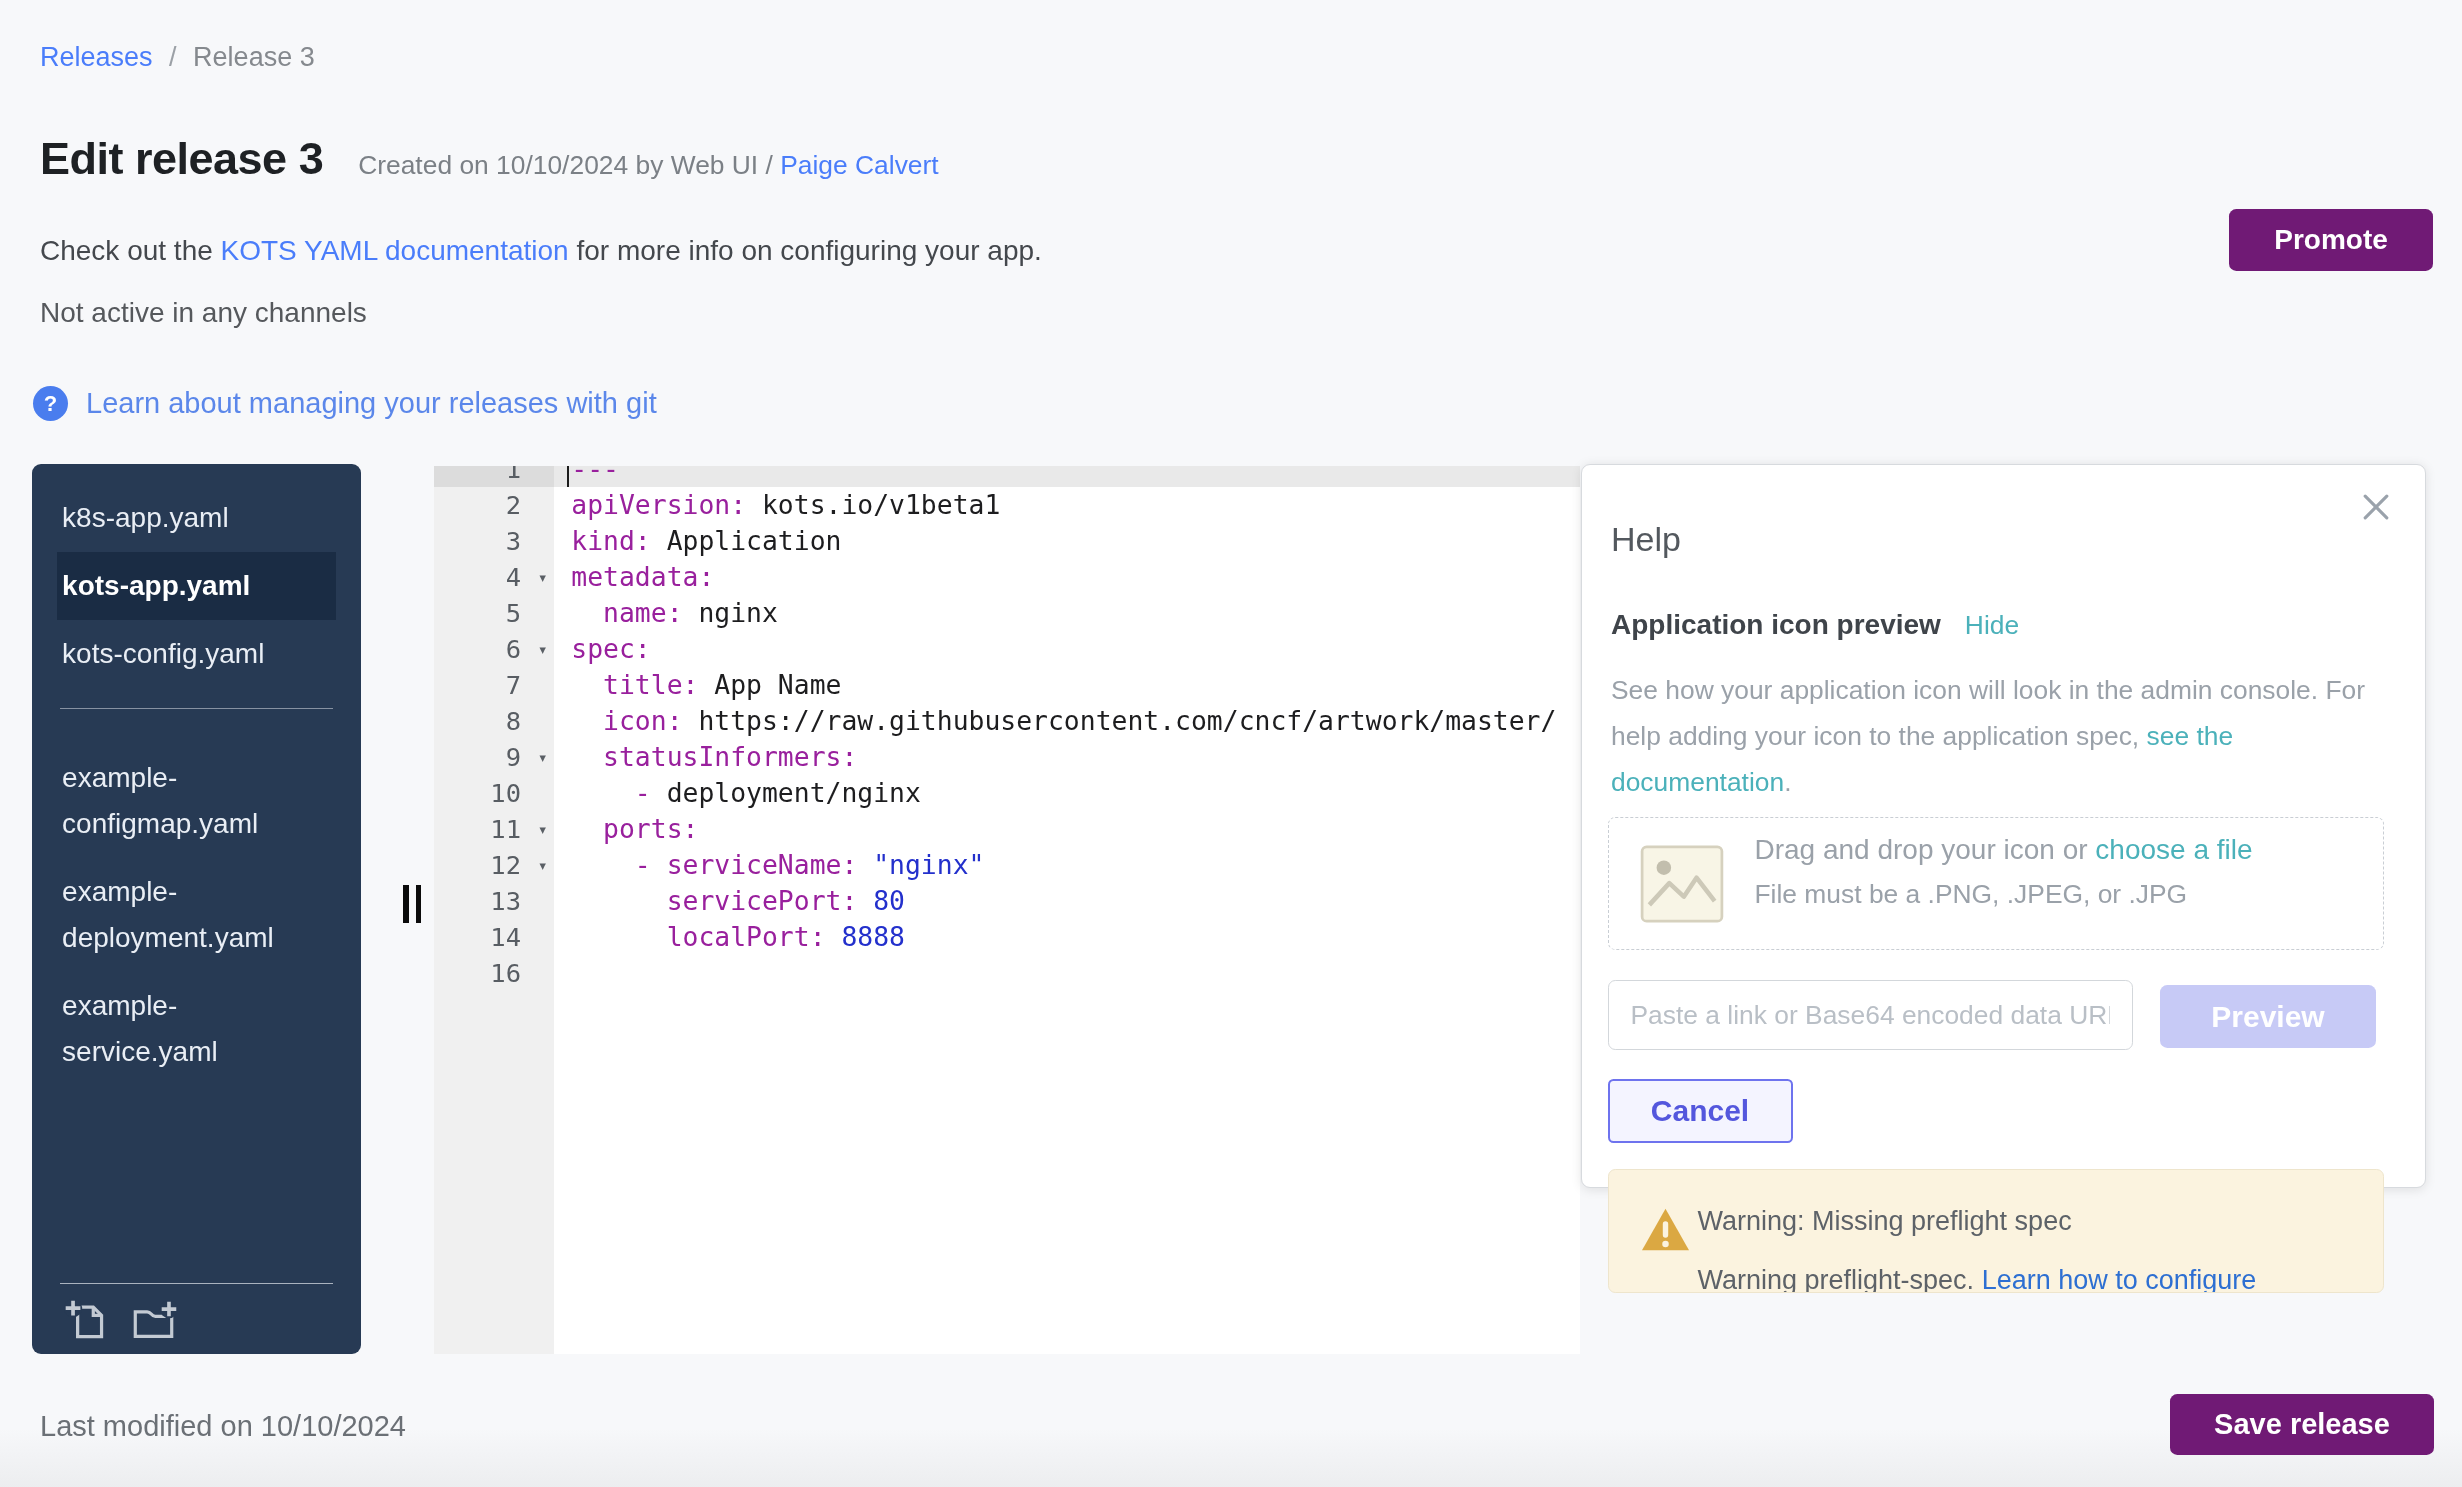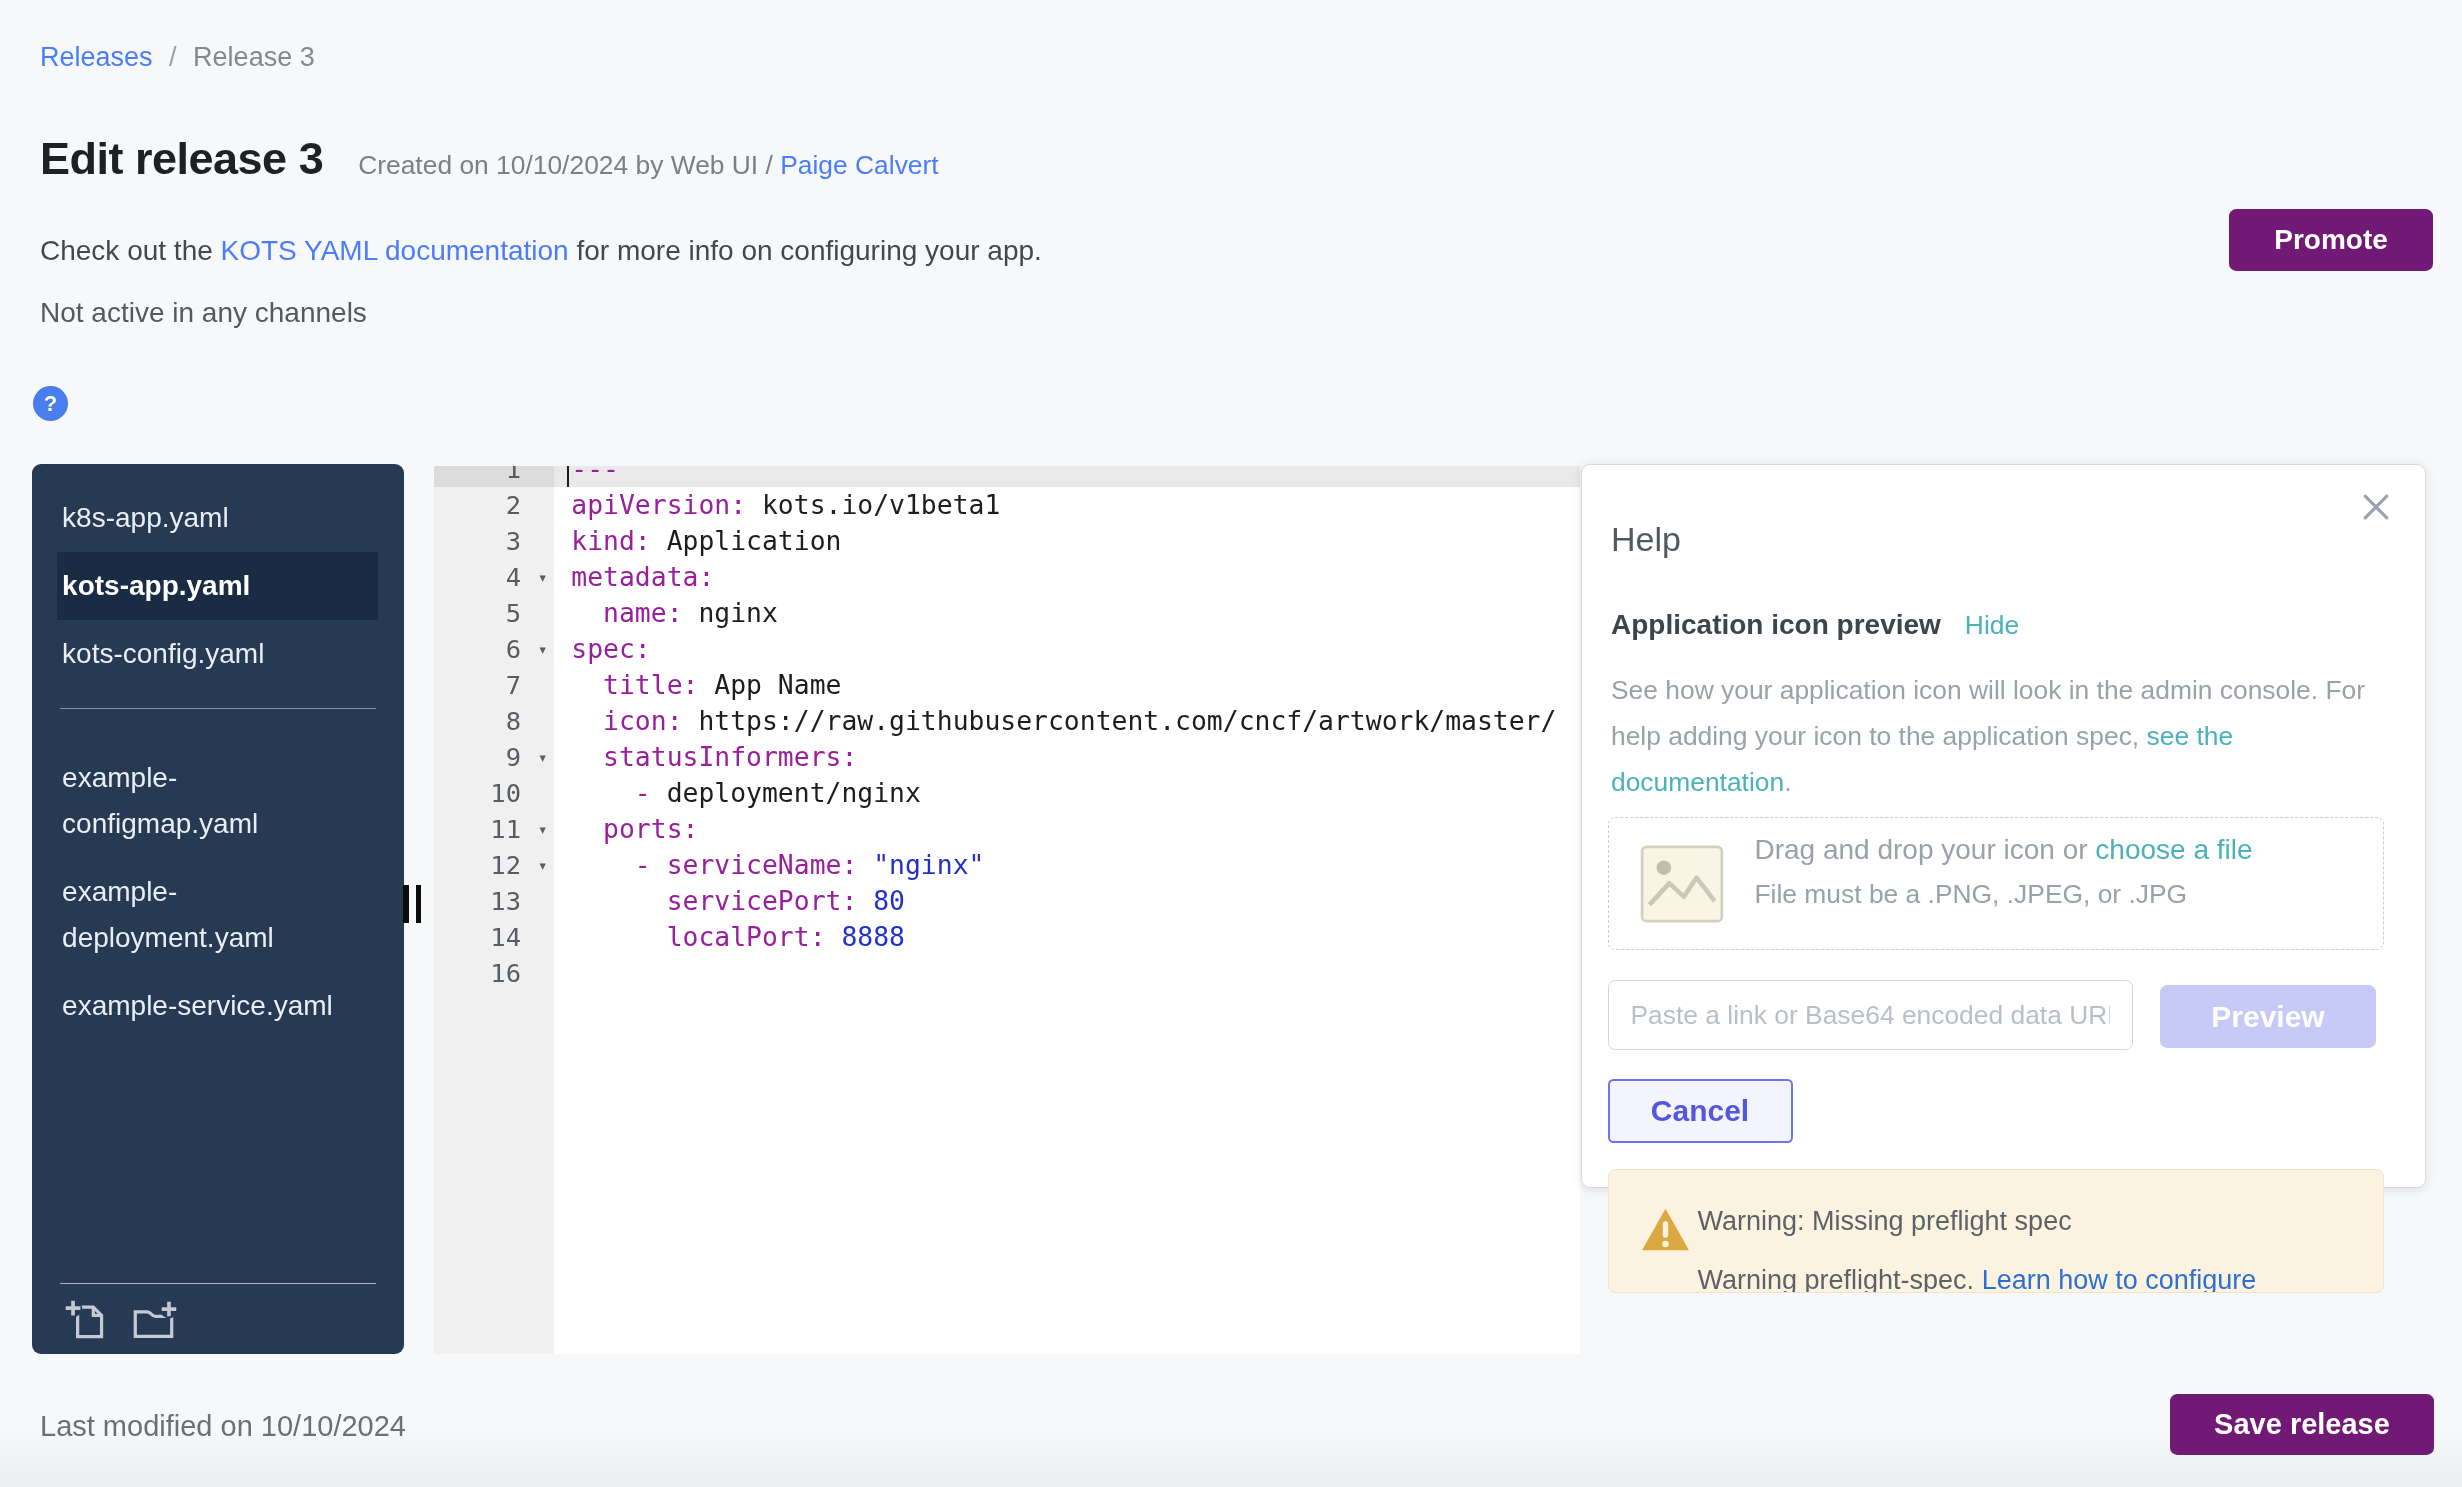--- a/index.html
+++ b/index.html
@@ -26,21 +26,21 @@
   .promote-btn { position:absolute; left:2229px; top:209px; width:204px; height:62px; font-size:28px; }
 
   .status-line { position:absolute; left:40px; top:297px; font-size:28px; color:#55585c; }
 
   .git-row { position:absolute; left:33px; top:386px; display:flex; align-items:center; gap:18px; cursor:pointer; }
   .q-icon { width:35px; height:35px; border-radius:50%; background:#4a7dee; color:#fff;
     font-size:22px; font-weight:700; display:flex; align-items:center; justify-content:center; }
   .git-row a { font-size:29px; color:#5b87ea; text-decoration:none; }
 
   
-  .sidebar { position:absolute; left:32px; top:464px; width:372px; height:890px;
+  .sidebar { position:absolute; left:32px; top:464px; width:329px; height:890px;
     background:#273a54; border-radius:9px; overflow:hidden; }
   .sidebar ul { list-style:none; padding:20px 24.6px 0 24.6px; }
   .sidebar li { padding:11px 5.5px; line-height:46px; font-size:28px; color:#e9eef5;
     max-width:321px; overflow-wrap:break-word; cursor:pointer; }
   .sidebar li.selected { background:#1a2c44; font-weight:700; color:#ffffff; }
   .sidebar hr { border:none; border-top:1.8px solid #8792a2; margin:20px 28px 14.6px 28px; }
   .sidebar-footer { position:absolute; left:24.6px; right:24.6px; bottom:11px; }
   .sidebar-footer hr { border:none; border-top:1.8px solid #aab3bf; margin:0 3.6px 12.7px 3.6px; }
   .sidebar-actions { display:flex; gap:20px; padding-left:5.5px; }
   .sidebar-actions svg { cursor:pointer; }
@@ -134,20 +134,21 @@
 
   <div class="docs-row">
     <span>Check out the </span><a>KOTS YAML documentation</a><span> for more info on configuring your app.</span>
   </div>
   <button class="btn-primary promote-btn">Promote</button>
 
   <div class="status-line">Not active in any channels</div>
 
   <div class="git-row">
     <span class="q-icon">?</span>
+    <a>Learn about managing your releases with git</a>
   </div>
 
   <aside class="sidebar">
     <div id="file-groups">
         <ul>
           <li>k8s-app.yaml</li>
           <li class="selected">kots-app.yaml</li>
           <li>kots-config.yaml</li>
         </ul>
         <hr>

